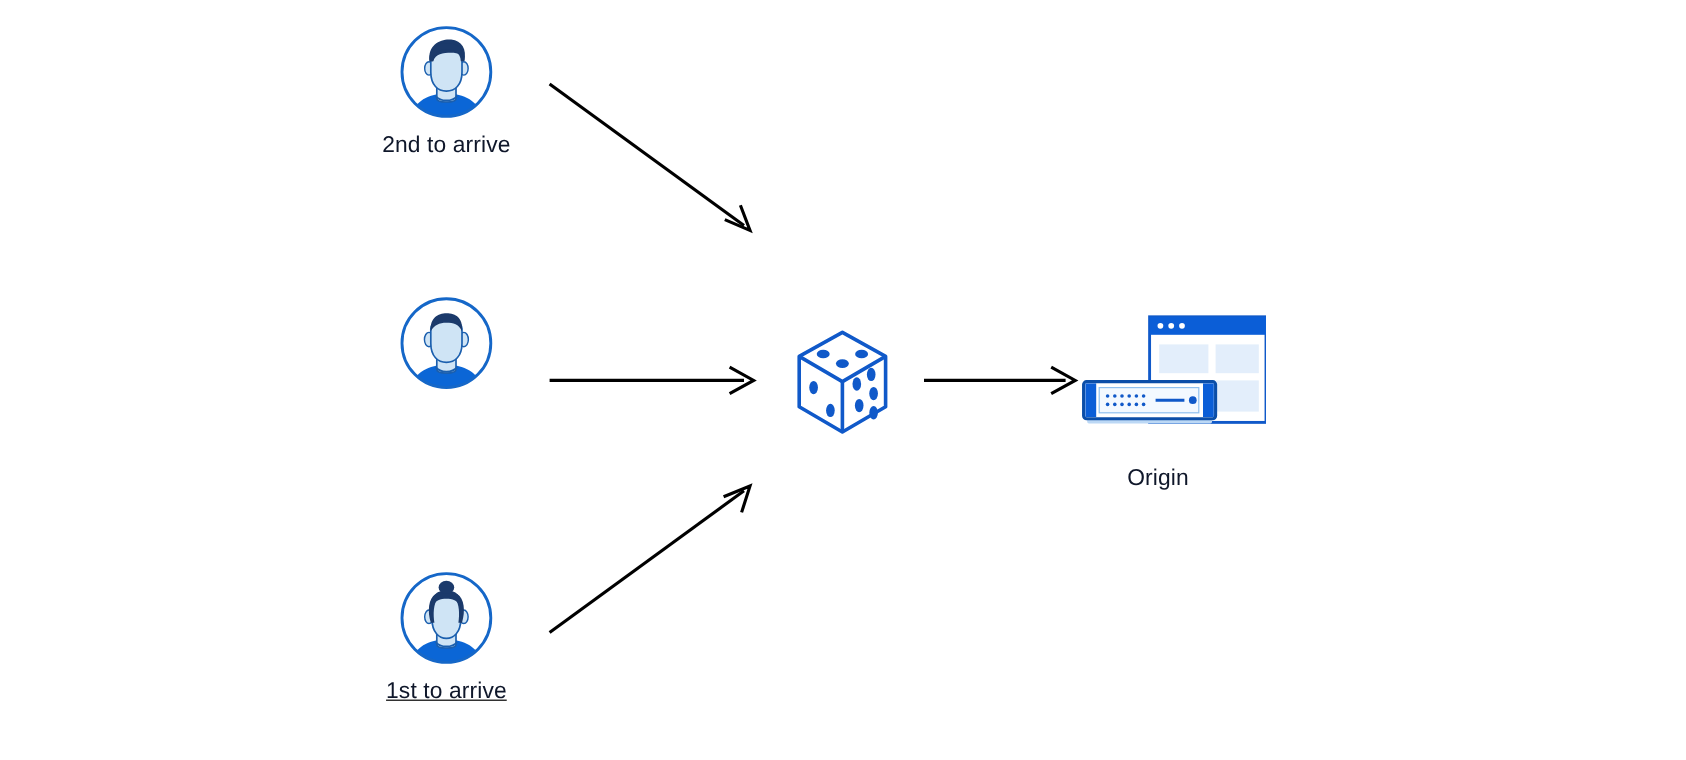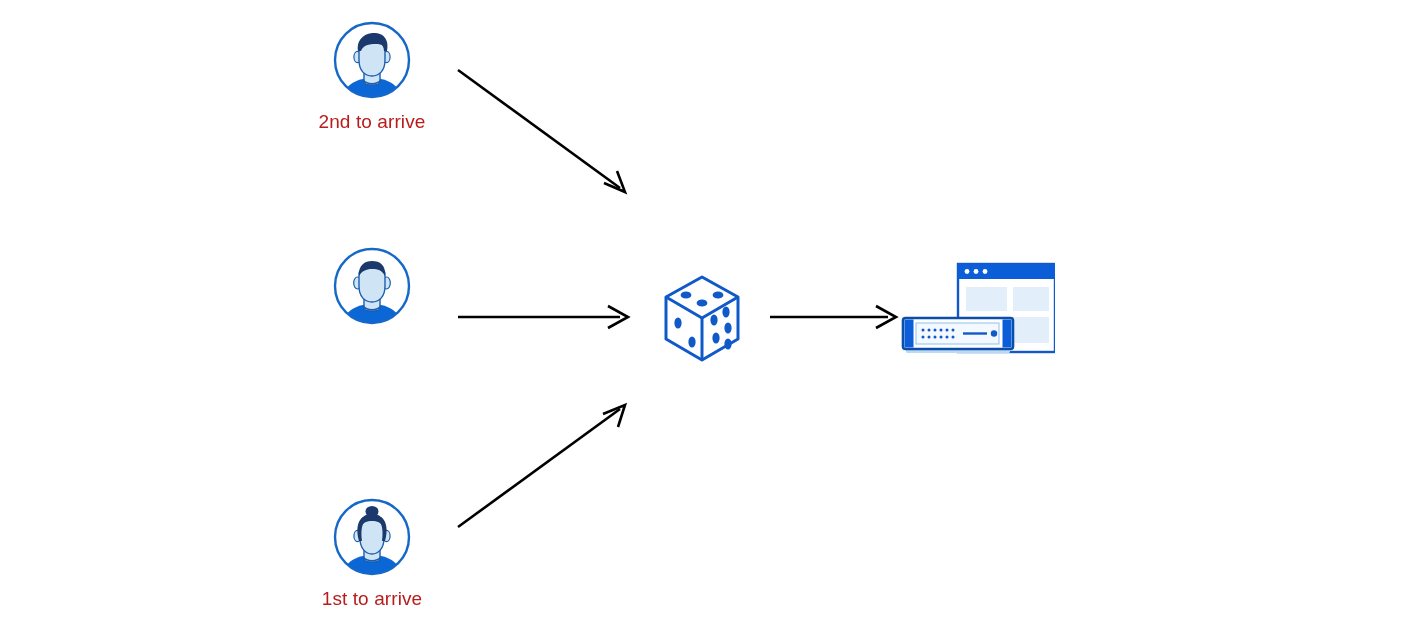--- a/index.html
+++ b/index.html
@@ -22,21 +22,21 @@
   .node {
     position: absolute;
   }
   .avatar-node   { width: 160px; }
   .avatar-wrap   { display: flex; justify-content: center; }
   .node-label {
     margin-top: 10px;
     text-align: center;
     font-size: 19px;
     line-height: 24px;
-    color: #b91c1c;
+    color: #0f172a;
     letter-spacing: 0.1px;
     white-space: nowrap;
   }
   .arrows-layer {
     position: absolute;
     inset: 0;
     pointer-events: none;
   }
   .origin-node { width: 200px; }
   .origin-stack {
@@ -122,21 +122,21 @@
           <ellipse cx="25.5" cy="37" rx="3.8" ry="6" fill="#cfe4f5" stroke="#1b5fae" stroke-width="1.2"></ellipse>
           <ellipse cx="54.5" cy="37" rx="3.8" ry="6" fill="#cfe4f5" stroke="#1b5fae" stroke-width="1.2"></ellipse>
           <path d="M27 28 C27 18 53 18 53 28 L53 40 C53 51 47 56 40 56 C33 56 27 51 27 40 Z" fill="#cfe4f5" stroke="#1b5fae" stroke-width="1.4"></path>
           <path d="M27 30 C26 19 33 15 40 15 C48 15 54 19 53 30 C50 24 46 23 40 23 C34 23 30 25 27 30 Z" fill="#1b3a6b"></path>
         </g>
         <circle cx="40" cy="40" r="37" fill="none" stroke="#1567c8" stroke-width="2.4"></circle>
       </svg>
     </div>
   </div>
 
-  <div class="node avatar-node" style="left:292px; top:497px;">
+  <div class="node avatar-node" style="left:292px; top:475px;text-decoration:underline;">
     <div class="avatar-wrap">
       <svg width="80" height="80" viewBox="0 0 80 80">
         <defs>
           <clipPath id="clipC">
               <circle cx="40" cy="40" r="37"></circle>
             </clipPath>
         </defs>
         <circle cx="40" cy="40" r="37" fill="#ffffff"></circle>
         <g clip-path="url(#clipC)">
           <path d="M10 82 C10 66 24 58 40 58 C56 58 70 66 70 82 Z" fill="#0b66d6"></path>
@@ -237,15 +237,16 @@
             <circle cx="52" cy="81" r="1.5"></circle>
               <circle cx="58" cy="81" r="1.5"></circle>
           </g>
 
           <line x1="68" y1="77.5" x2="92" y2="77.5" stroke="#1059c9" stroke-width="2.4"></line>
 
           <circle cx="99" cy="77.5" r="3.2" fill="#1059c9"></circle>
         </g>
       </svg>
     </div>
+    <div class="node-label" style="margin-top:26px;">Origin</div>
   </div>
 
 </div>
 
 </body></html>

